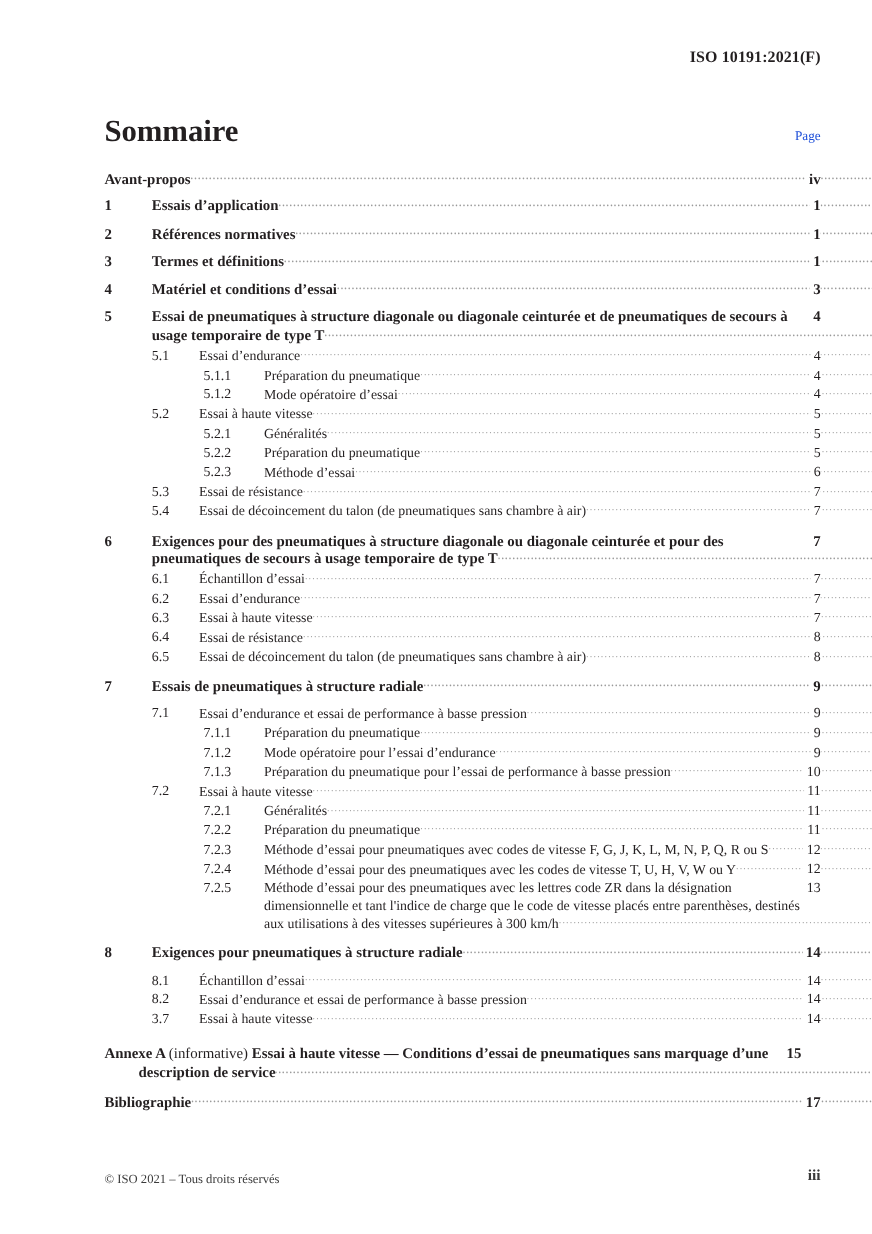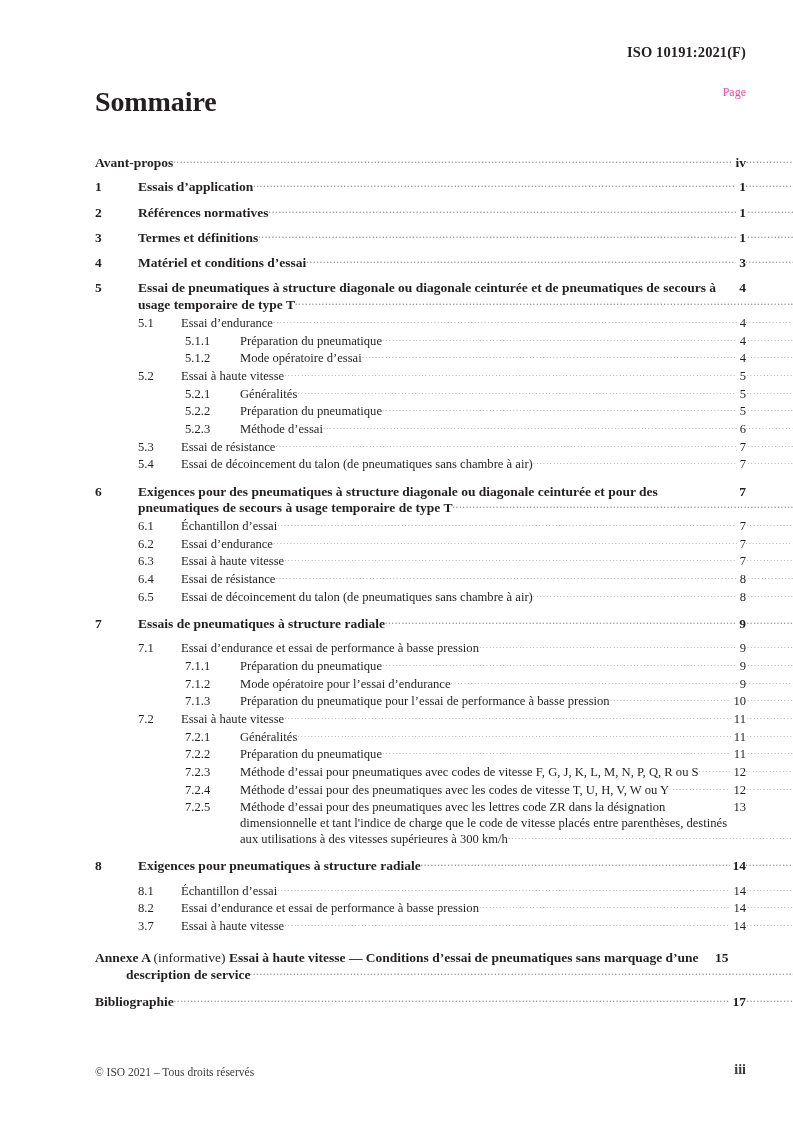--- a/index.html
+++ b/index.html
@@ -30,37 +30,37 @@
     font-size: 14.5px;
     font-weight: bold;
     letter-spacing: .1px;
     color: #231f20;
     white-space: nowrap;
   }
 
   
   .title-row {
     position: absolute;
-    top: 88px;
+    top: 106px;
     left: 95px;
     right: 47px;
     display: flex;
-    align-items: flex-start;
+    align-items: flex-end;
     justify-content: space-between;
   }
   .toc-title {
     font-size: 28px;
     font-weight: bold;
     letter-spacing: -.1px;
     line-height: 1;
   }
   .page-word {
     font-size: 12px;
     font-weight: normal;
-    color: #ec4899;
+    color: #1d4ed8;
     position: relative;
     top: -3px;
   }
 
   
   .toc {
     position: absolute;
     top: 155px;
     left: 95px;
     width: 651px;

